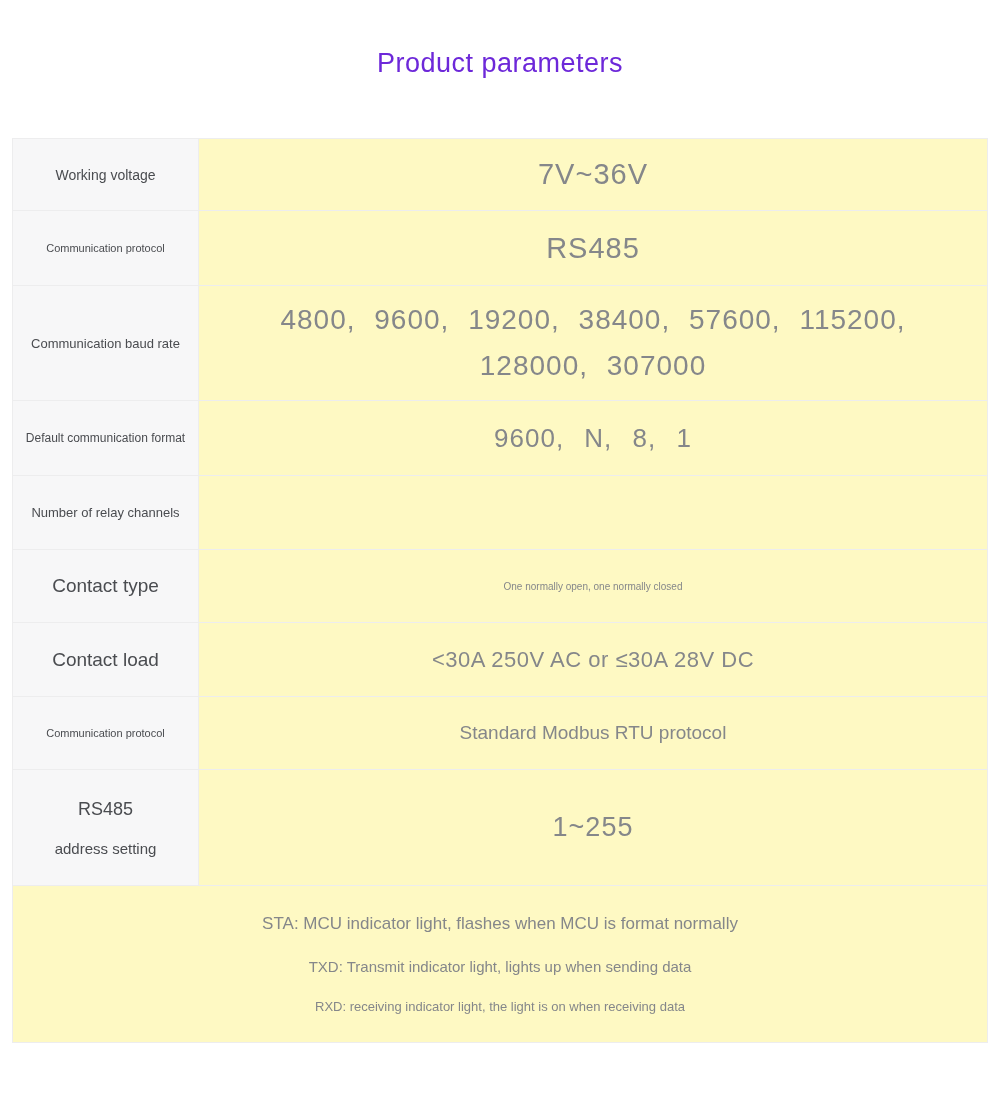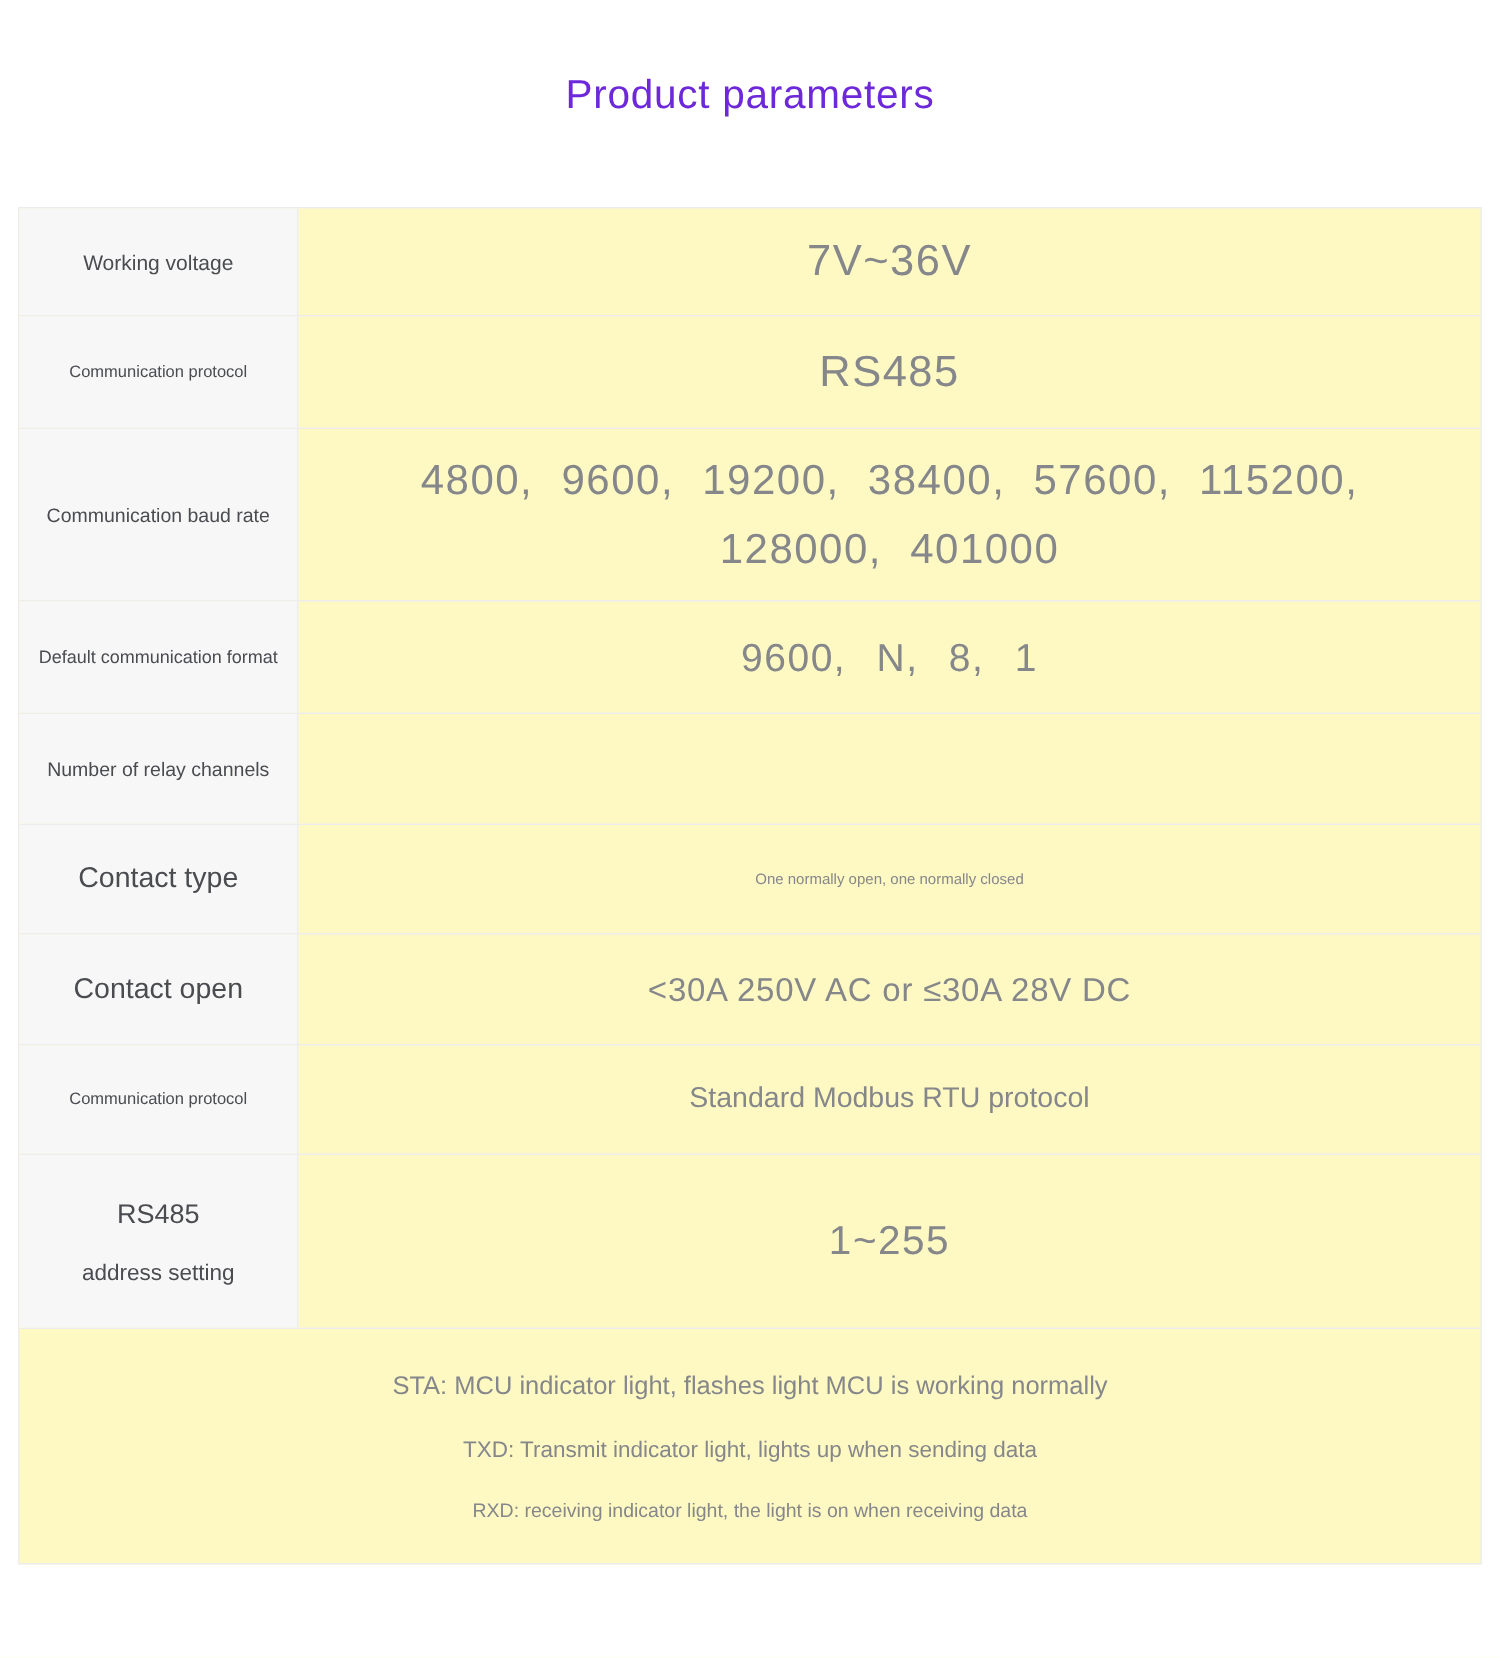--- a/index.html
+++ b/index.html
@@ -123,58 +123,58 @@
 
     <div class="row r2">
       <div class="cell-label">Communication protocol</div>
       <div class="cell-value">RS485</div>
     </div>
 
     <div class="row r3">
       <div class="cell-label">Communication baud rate</div>
       <div class="cell-value">
         <span class="value-line-0">4800, 9600, 19200, 38400, 57600, 115200,</span>
-        <span class="value-line-1">128000, 401000</span>
+        <span class="value-line-1">128000, 307000</span>
       </div>
     </div>
 
     <div class="row r4">
       <div class="cell-label">Default communication format</div>
       <div class="cell-value">9600, N, 8, 1</div>
     </div>
 
     <div class="row r5">
       <div class="cell-label">Number of relay channels</div>
     </div>
 
     <div class="row r6">
       <div class="cell-label">Contact type</div>
       <div class="cell-value">One normally open, one normally closed</div>
     </div>
 
     <div class="row r7">
-      <div class="cell-label">Contact open</div>
+      <div class="cell-label">Contact load</div>
       <div class="cell-value">&lt;30A 250V AC or ≤30A 28V DC</div>
     </div>
 
     <div class="row r8">
       <div class="cell-label">Communication protocol</div>
       <div class="cell-value">Standard Modbus RTU protocol</div>
     </div>
 
     <div class="row r9">
       <div class="cell-label">
         <span class="label-line-0">RS485</span>
         <span class="label-line-1">address setting</span>
       </div>
       <div class="cell-value">1~255</div>
     </div>
 
     <div class="row r10">
       <div class="cell-value">
-        <span class="value-line-0">STA: MCU indicator light, flashes light MCU is working normally</span>
+        <span class="value-line-0">STA: MCU indicator light, flashes when MCU is format normally</span>
         <span class="value-line-1">TXD: Transmit indicator light, lights up when sending data</span>
         <span class="value-line-2">RXD: receiving indicator light, the light is on when receiving data</span>
       </div>
     </div>
 
   </div>
 </div>
 
 </body></html>

